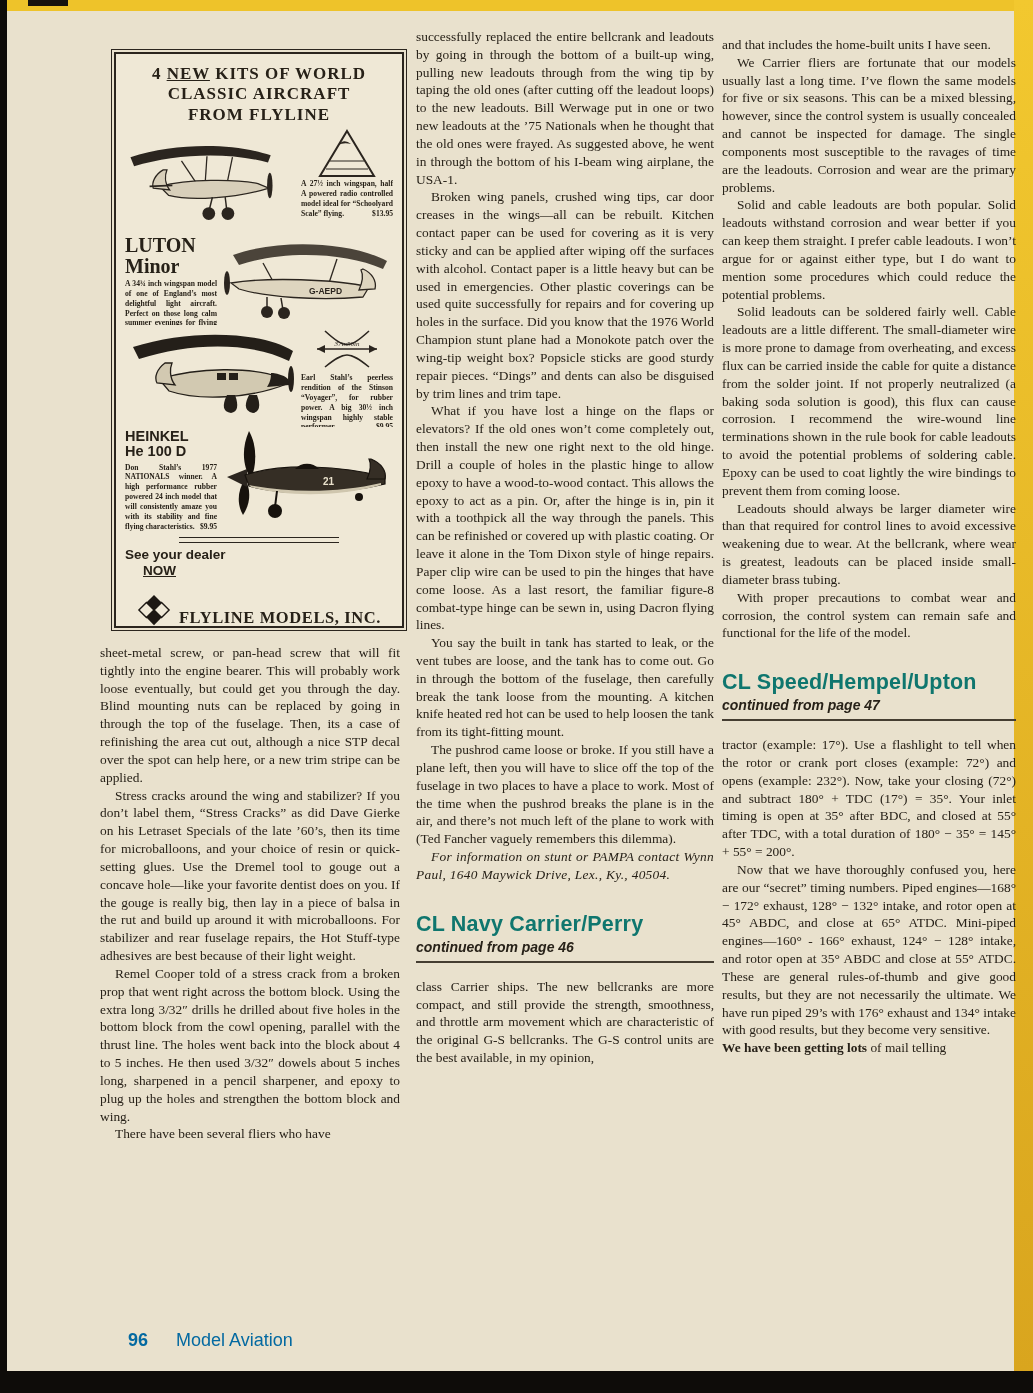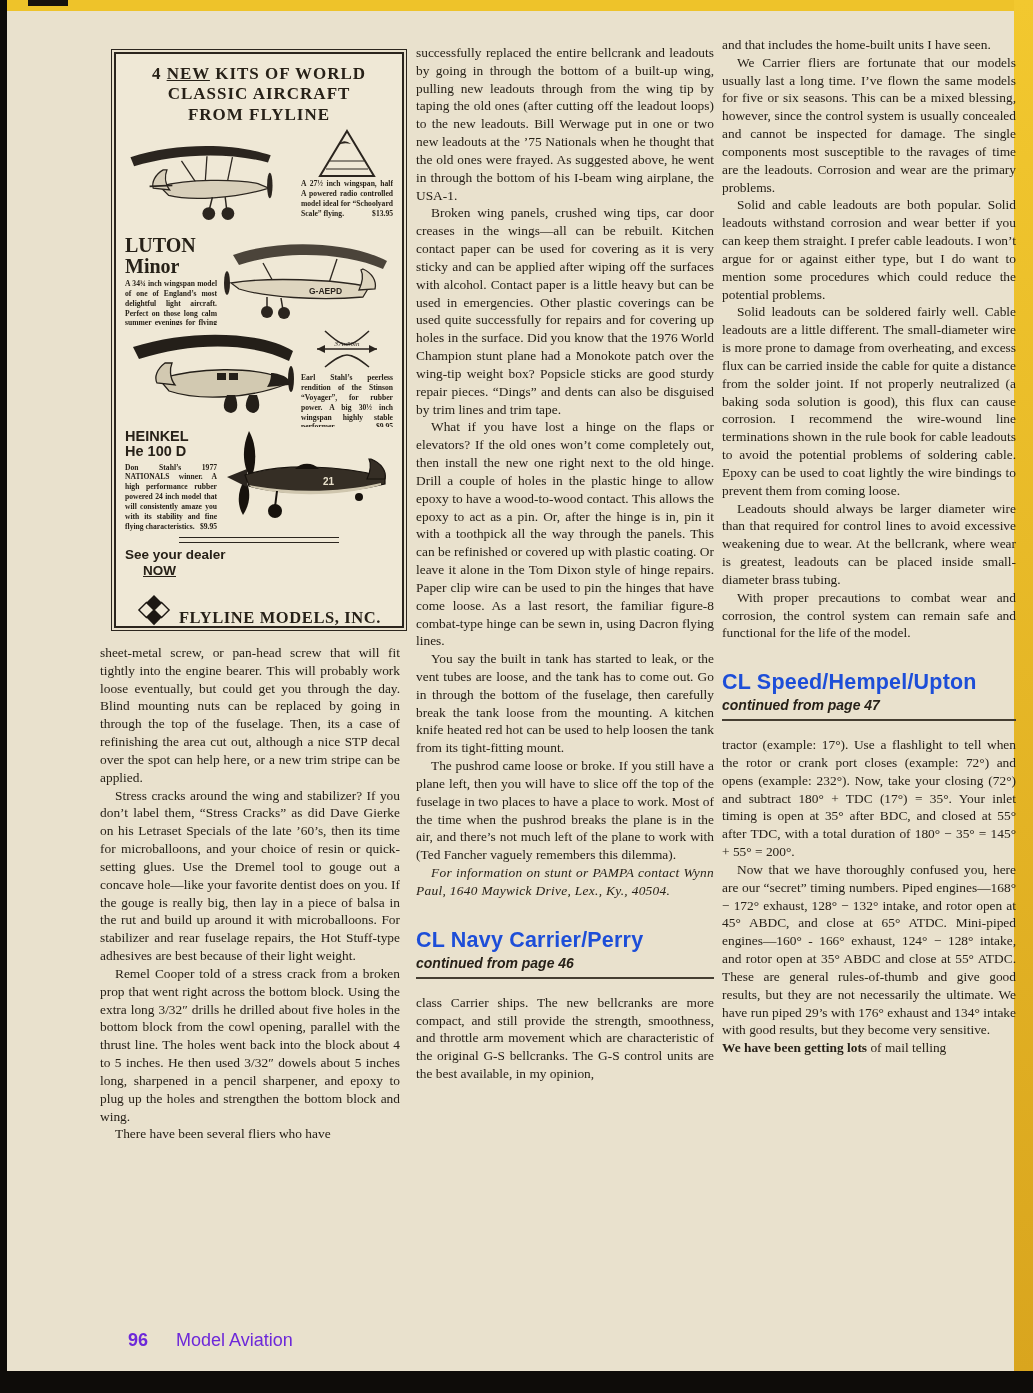--- a/index.html
+++ b/index.html
@@ -8,32 +8,32 @@
   
   .band-top{position:absolute;top:0;left:6px;right:0;height:11px;background:#eec32a;}
   .band-right{position:absolute;top:0;right:0;width:19px;bottom:20px;
               background:linear-gradient(#f2c82f,#d9a51e);}
   .band-left{position:absolute;left:0;top:0;width:7px;bottom:0;background:#0e0c09;}
   .band-bottom{position:absolute;left:0;right:0;bottom:0;height:22px;background:#0e0c09;}
   .notch{position:absolute;top:0;left:28px;width:40px;height:6px;background:#16120e;}
 
   .col{position:absolute;}
   .col1{left:100px;top:48px;width:300px;}
-  .col2{left:416px;top:44px;width:298px;}
+  .col2{left:416px;top:28px;width:298px;}
   .col3{left:722px;top:36px;width:294px;}
 
   p.body{font-size:13.4px;line-height:1.33;text-align:justify;margin:0;text-indent:15px;}
   p.nf{text-indent:0;}
   .contact{font-style:italic;margin:3px 0 6px;letter-spacing:.3px;}
   .sig{font-style:italic;margin-top:18px;letter-spacing:.3px;}
   .lastp{margin-top:12px;}
   .lead-b{font-weight:700;}
 
   .sec-title{font-family:"Liberation Sans",sans-serif;font-weight:700;font-size:21.5px;
-             letter-spacing:.2px;margin:28px 0 0;color:#1d4ed8;}
+             letter-spacing:.2px;margin:28px 0 0;color:#0f766e;}
   .sec-cont{font-family:"Liberation Sans",sans-serif;font-weight:700;font-style:italic;
             font-size:14px;margin:2px 0 0;}
   .sec-rule{height:2px;background:#453d31;margin:6px 0 15px;}
 
   
   .ad{box-sizing:border-box;width:290px;height:576px;margin:4px 0 16px 14px;
       border:2px solid #2b251e;outline:1px solid #2b251e;outline-offset:2px;
       background:#efe8d6;padding:8px 9px;overflow:hidden;}
   .ad-h{font-weight:700;text-align:center;font-size:17px;letter-spacing:1px;line-height:1.2;margin:2px 0 4px;}
   .ad-h .u{text-decoration:underline;}
@@ -48,21 +48,21 @@
   .catalog{text-align:center;font-family:"Liberation Sans",sans-serif;font-weight:700;
            font-size:12.8px;line-height:1.25;margin-top:4px;}
   .hr-s{width:160px;height:1px;background:#2b251e;margin:4px auto;}
   .dealer{font-family:"Liberation Sans",sans-serif;font-weight:700;font-size:13.5px;line-height:1.15;margin-top:3px;}
   .dealer .u{text-decoration:underline;padding-left:18px;}
   .company{display:flex;align-items:flex-end;justify-content:center;margin-top:16px;}
   .cname{font-weight:700;font-size:16.5px;letter-spacing:.6px;margin-left:8px;}
   .addr{text-align:center;font-size:6.4px;font-weight:700;line-height:1.5;margin-top:1px;}
 
   .footer{position:absolute;left:128px;top:1330px;font-family:"Liberation Sans",sans-serif;
-          font-size:18px;color:#6d28d9;}
+          font-size:18px;color:#0369a1;}
   .footer .num{font-weight:700;margin-right:28px;}
   svg{display:block;}
 </style>
 </head>
 <body>
 
 <div class="scan">
   <div class="band-top"></div>
   <div class="band-right"></div>
   <div class="band-left"></div>

